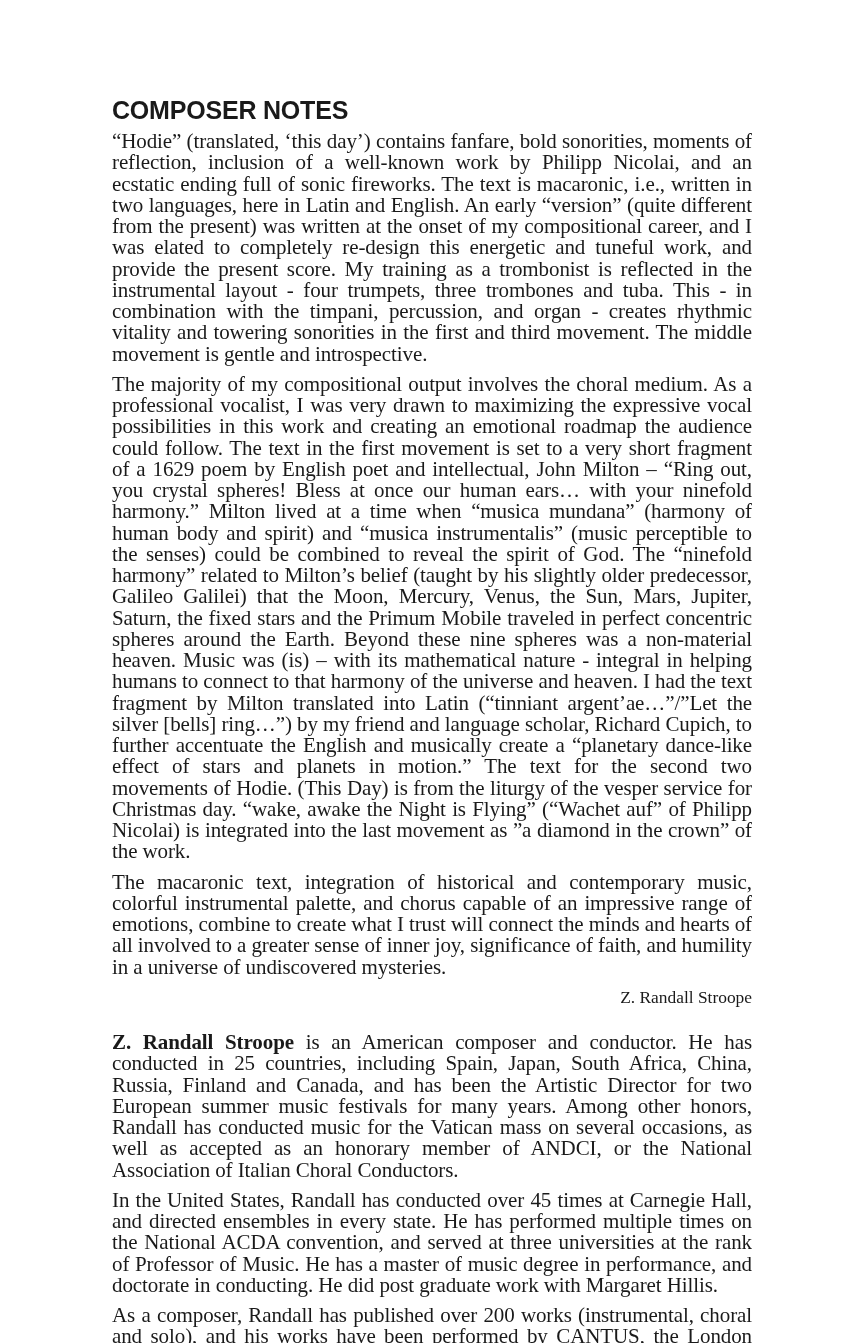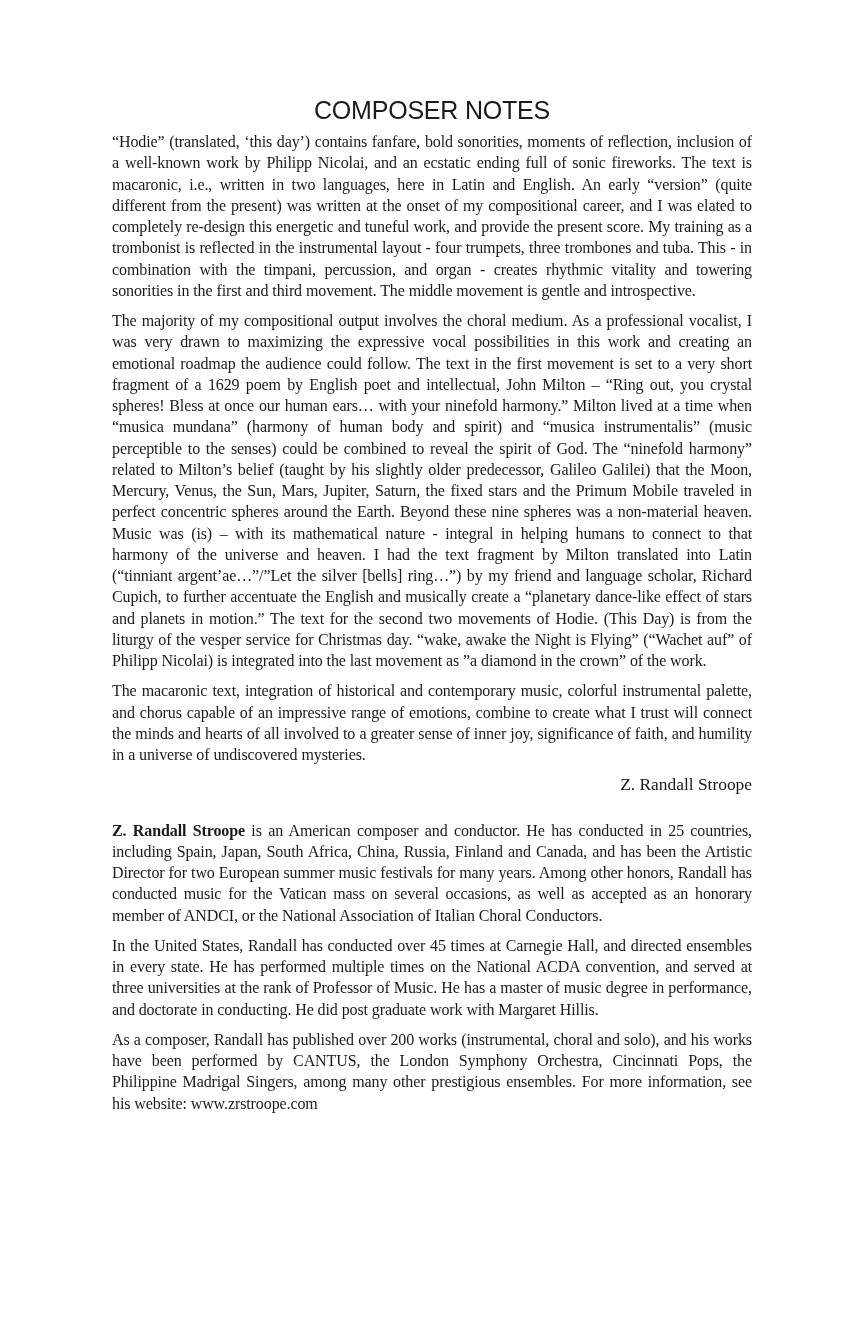--- a/index.html
+++ b/index.html
@@ -15,30 +15,29 @@
       color: #1a1a1a;
     }
     .page {
       position: absolute;
       left: 112px;
       top: 96px;
       width: 640px;
     }
     .title {
       font-family: "Liberation Sans", sans-serif;
-      font-weight: normal;
+      font-weight: bold;
       font-size: 25px;
-      text-align: center;
       margin: 0 0 6px 0;
       letter-spacing: -0.2px;
       color: #1a1a1a;
     }
     .para {
       font-family: "Liberation Serif", serif;
-      font-size: 16px;
+      font-size: 21px;
       line-height: 21.25px;
       text-align: justify;
       margin: 0 0 9px 0;
       letter-spacing: -0.1px;
     }
     .signature {
       font-family: "Liberation Serif", serif;
       font-size: 17.4px;
       line-height: 21.25px;
       text-align: right;

